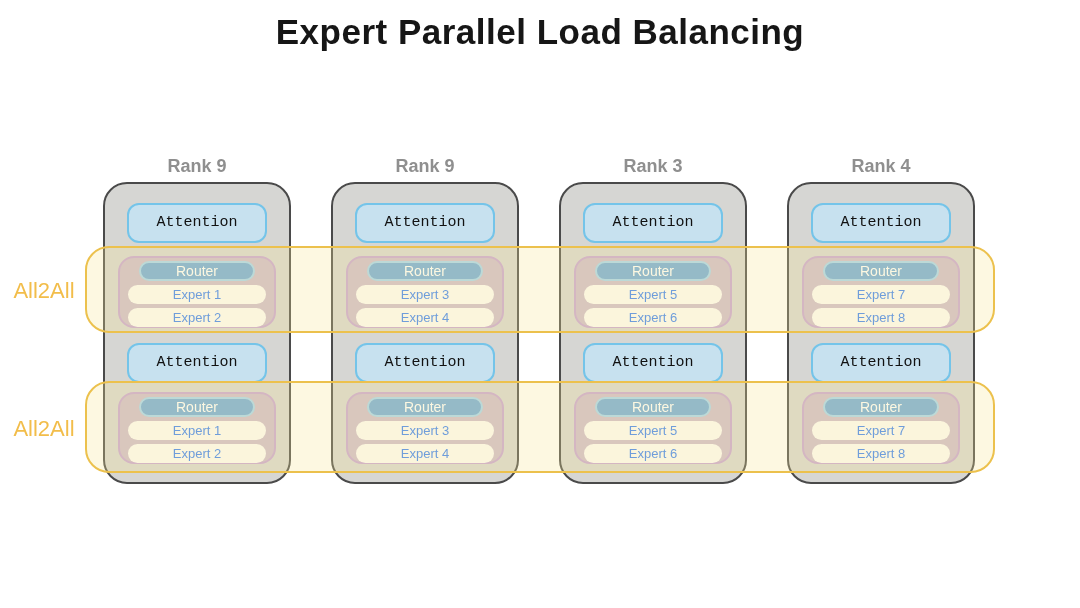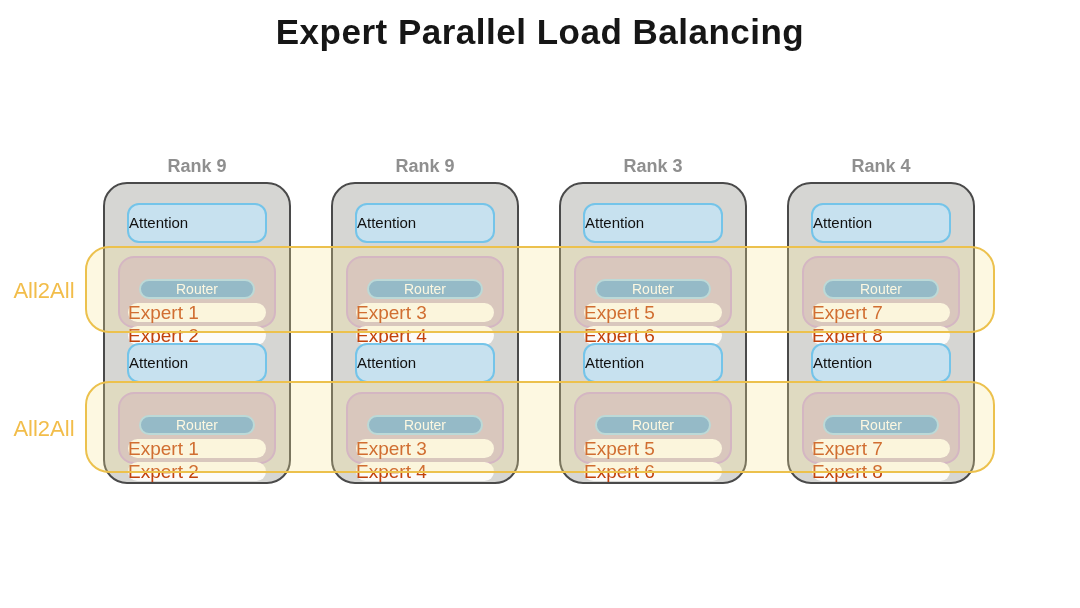--- a/index.html
+++ b/index.html
@@ -50,61 +50,64 @@
     border-radius: 24px;
   }
   .attn {
     position: absolute;
     left: 50%; transform: translateX(-50%);
     box-sizing: border-box;
     width: 140px; height: 40px;
     background: #C7E1EF;
     border: 2px solid #74C4E9;
     border-radius: 12px;
+    text-align: center;
     line-height: 36px;
     font-size: 15px;
     color: #111111;
+    font-family: Liberation Mono, monospace;
   }
   .a1 { top: 19px; }
   .a2 { top: 159px; }
   .moe {
     position: absolute;
     left: 50%; transform: translateX(-50%);
     box-sizing: border-box;
     width: 158px; height: 72px;
     background: #CDBBCE;
     border: 2px solid #C7A4D5;
     border-radius: 16px;
     display: flex;
     flex-direction: column;
     align-items: center;
-    padding-top: 21px;
+    padding-top: 3px;
     gap: 4px;
   }
   .m1 { top: 72px; }
   .m2 { top: 208px; }
   .router {
     box-sizing: border-box;
     width: 116px; height: 20px;
     background: #6FA9DC;
     border: 2px solid #A5D5F1;
     border-radius: 10px;
     text-align: center;
     line-height: 16px;
     font-size: 14px;
     color: #ffffff;
   }
   .expert {
     box-sizing: border-box;
     width: 138px; height: 19px;
     background: #FCFBF9;
     border-radius: 10px;
+    text-align: center;
     line-height: 19px;
-    font-size: 19px;
-    color: #c2410c;
+    font-size: 13px;
+    color: #3b82f6;
   }
   
   .band {
     position: absolute;
     left: 85px;
     width: 910px;
     box-sizing: border-box;
     background: rgba(249, 231, 146, 0.28);
     border: 2px solid #ECC14D;
     border-radius: 24px;

